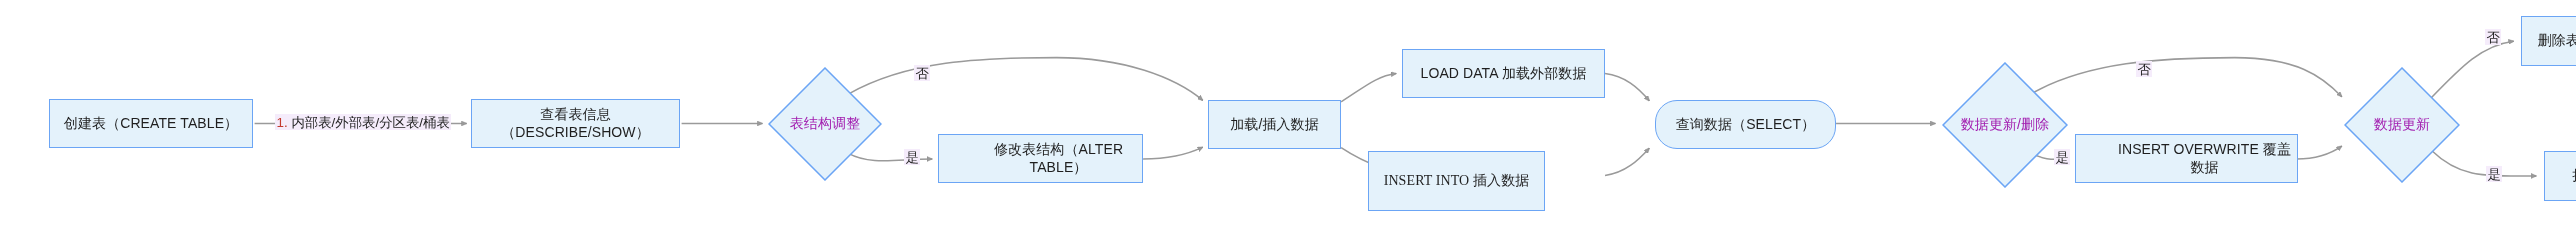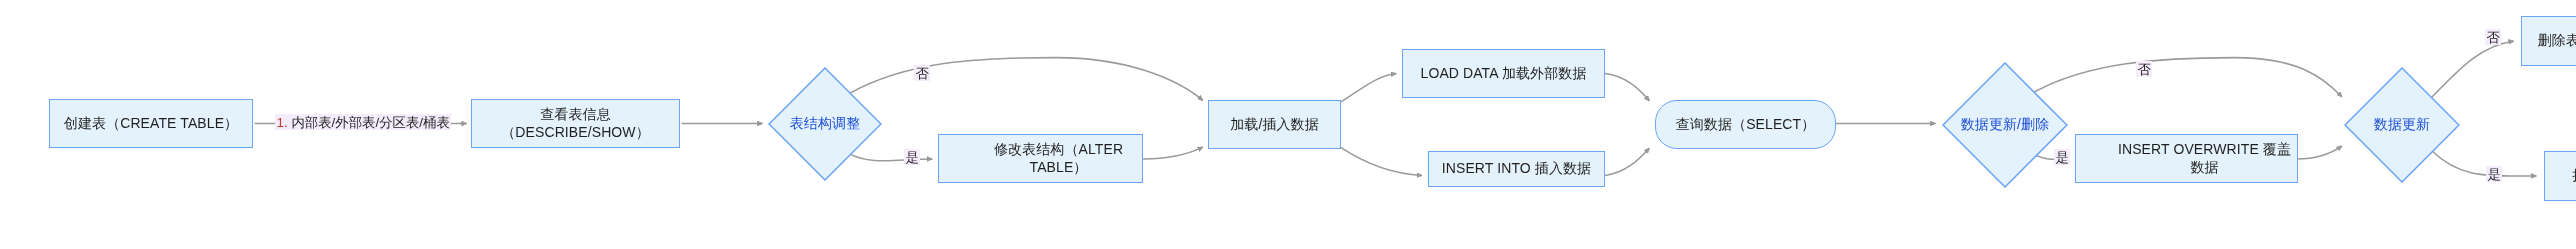--- a/index.html
+++ b/index.html
@@ -50,21 +50,21 @@
     left: 0;
     top: 0;
     width: 100%;
     height: 100%;
   }
   .diamond-label {
     position: relative;
     z-index: 2;
     white-space: nowrap;
     font-size: 14px;
-    color: #1d4ed8;
+    color: #a21caf;
   }
   .edge-label {
     position: absolute;
     background: #f5ecfb;
     color: #1f1f1f;
     font-size: 13.4px;
     line-height: 1.15;
     padding: 0.5px 1.5px;
     white-space: nowrap;
     box-sizing: border-box;
@@ -138,21 +138,21 @@
   </div>
 
   <div class="node rect" style="left:1208px; top:100px; width:133px; height:49px;">
     <span>加载/插入数据</span>
   </div>
 
   <div class="node rect" style="left:1402px; top:49px; width:203px; height:49px;">
     <span>LOAD DATA 加载外部数据</span>
   </div>
 
-  <div class="node rect" style="left:1428px; top:151px; width:177px; height:36px;">
+  <div class="node rect" style="left:1368px; top:151px; width:177px; height:60px;font-family:Liberation Serif, serif;">
     <span>INSERT INTO 插入数据</span>
   </div>
 
   <div class="node rect" style="left:1655px; top:100px; width:181px; height:49px;border-radius:22px;">
     <span>查询数据（SELECT）</span>
   </div>
 
   <div class="node diamond-wrap" style="left:1942px; top:62px; width:126px; height:126px;">
     <svg class="diamond-shape" viewBox="0 0 244 244" preserveAspectRatio="none">
       <polygon points="122,2 242,122 122,242 2,122" fill="#e4f2fb" stroke="#6ba5f5" stroke-width="3"></polygon>

